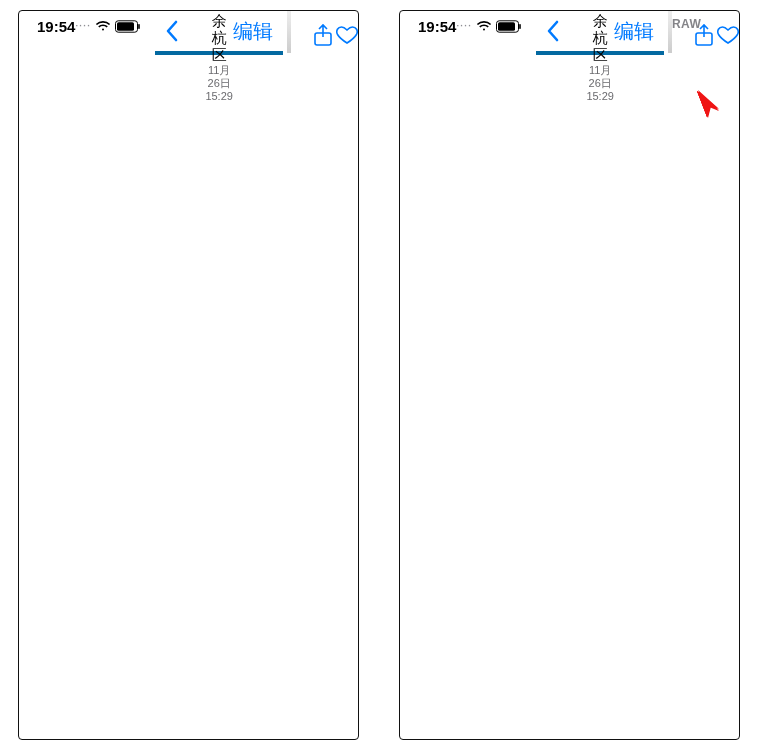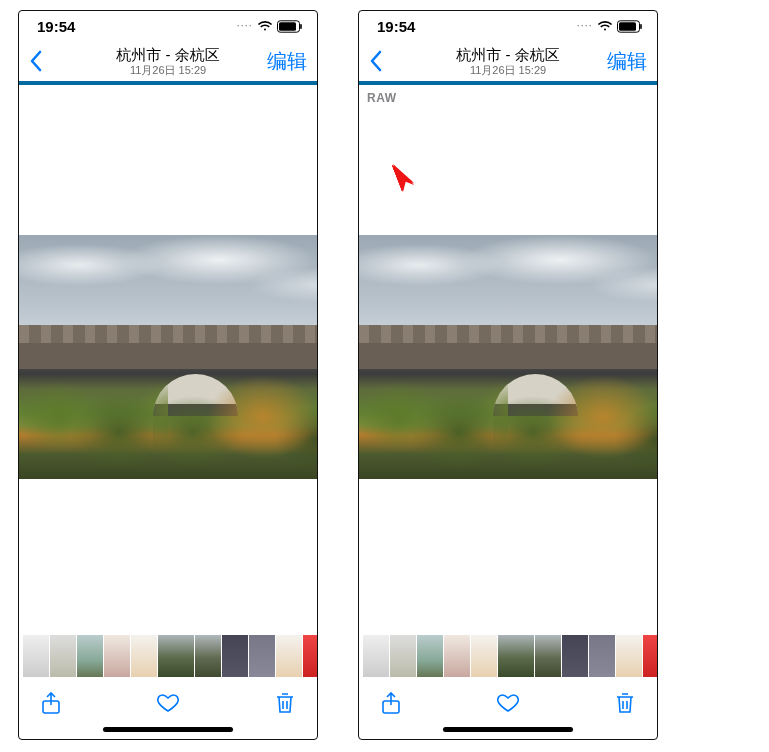--- a/index.html
+++ b/index.html
@@ -6,27 +6,27 @@
     body {
       font-family: -apple-system, "SF Pro Text", "Helvetica Neue", Arial, sans-serif;
       background: #fff;
       width: 769px;
       height: 752px;
       display: flex;
       gap: 40px;
       padding: 10px 18px;
     }
     .phone {
-      width: 300px;
+      width: 341px;
       height: 730px;
       border: 1.5px solid #111;
       border-radius: 4px;
       background: #fff;
       display: flex;
-      flex-direction: column;
+      flex-direction: row;
       position: relative;
       overflow: hidden;
       justify-content: space-between;
     }
 
     
     .status-bar {
       height: 30px;
       display: flex;
       align-items: center;

